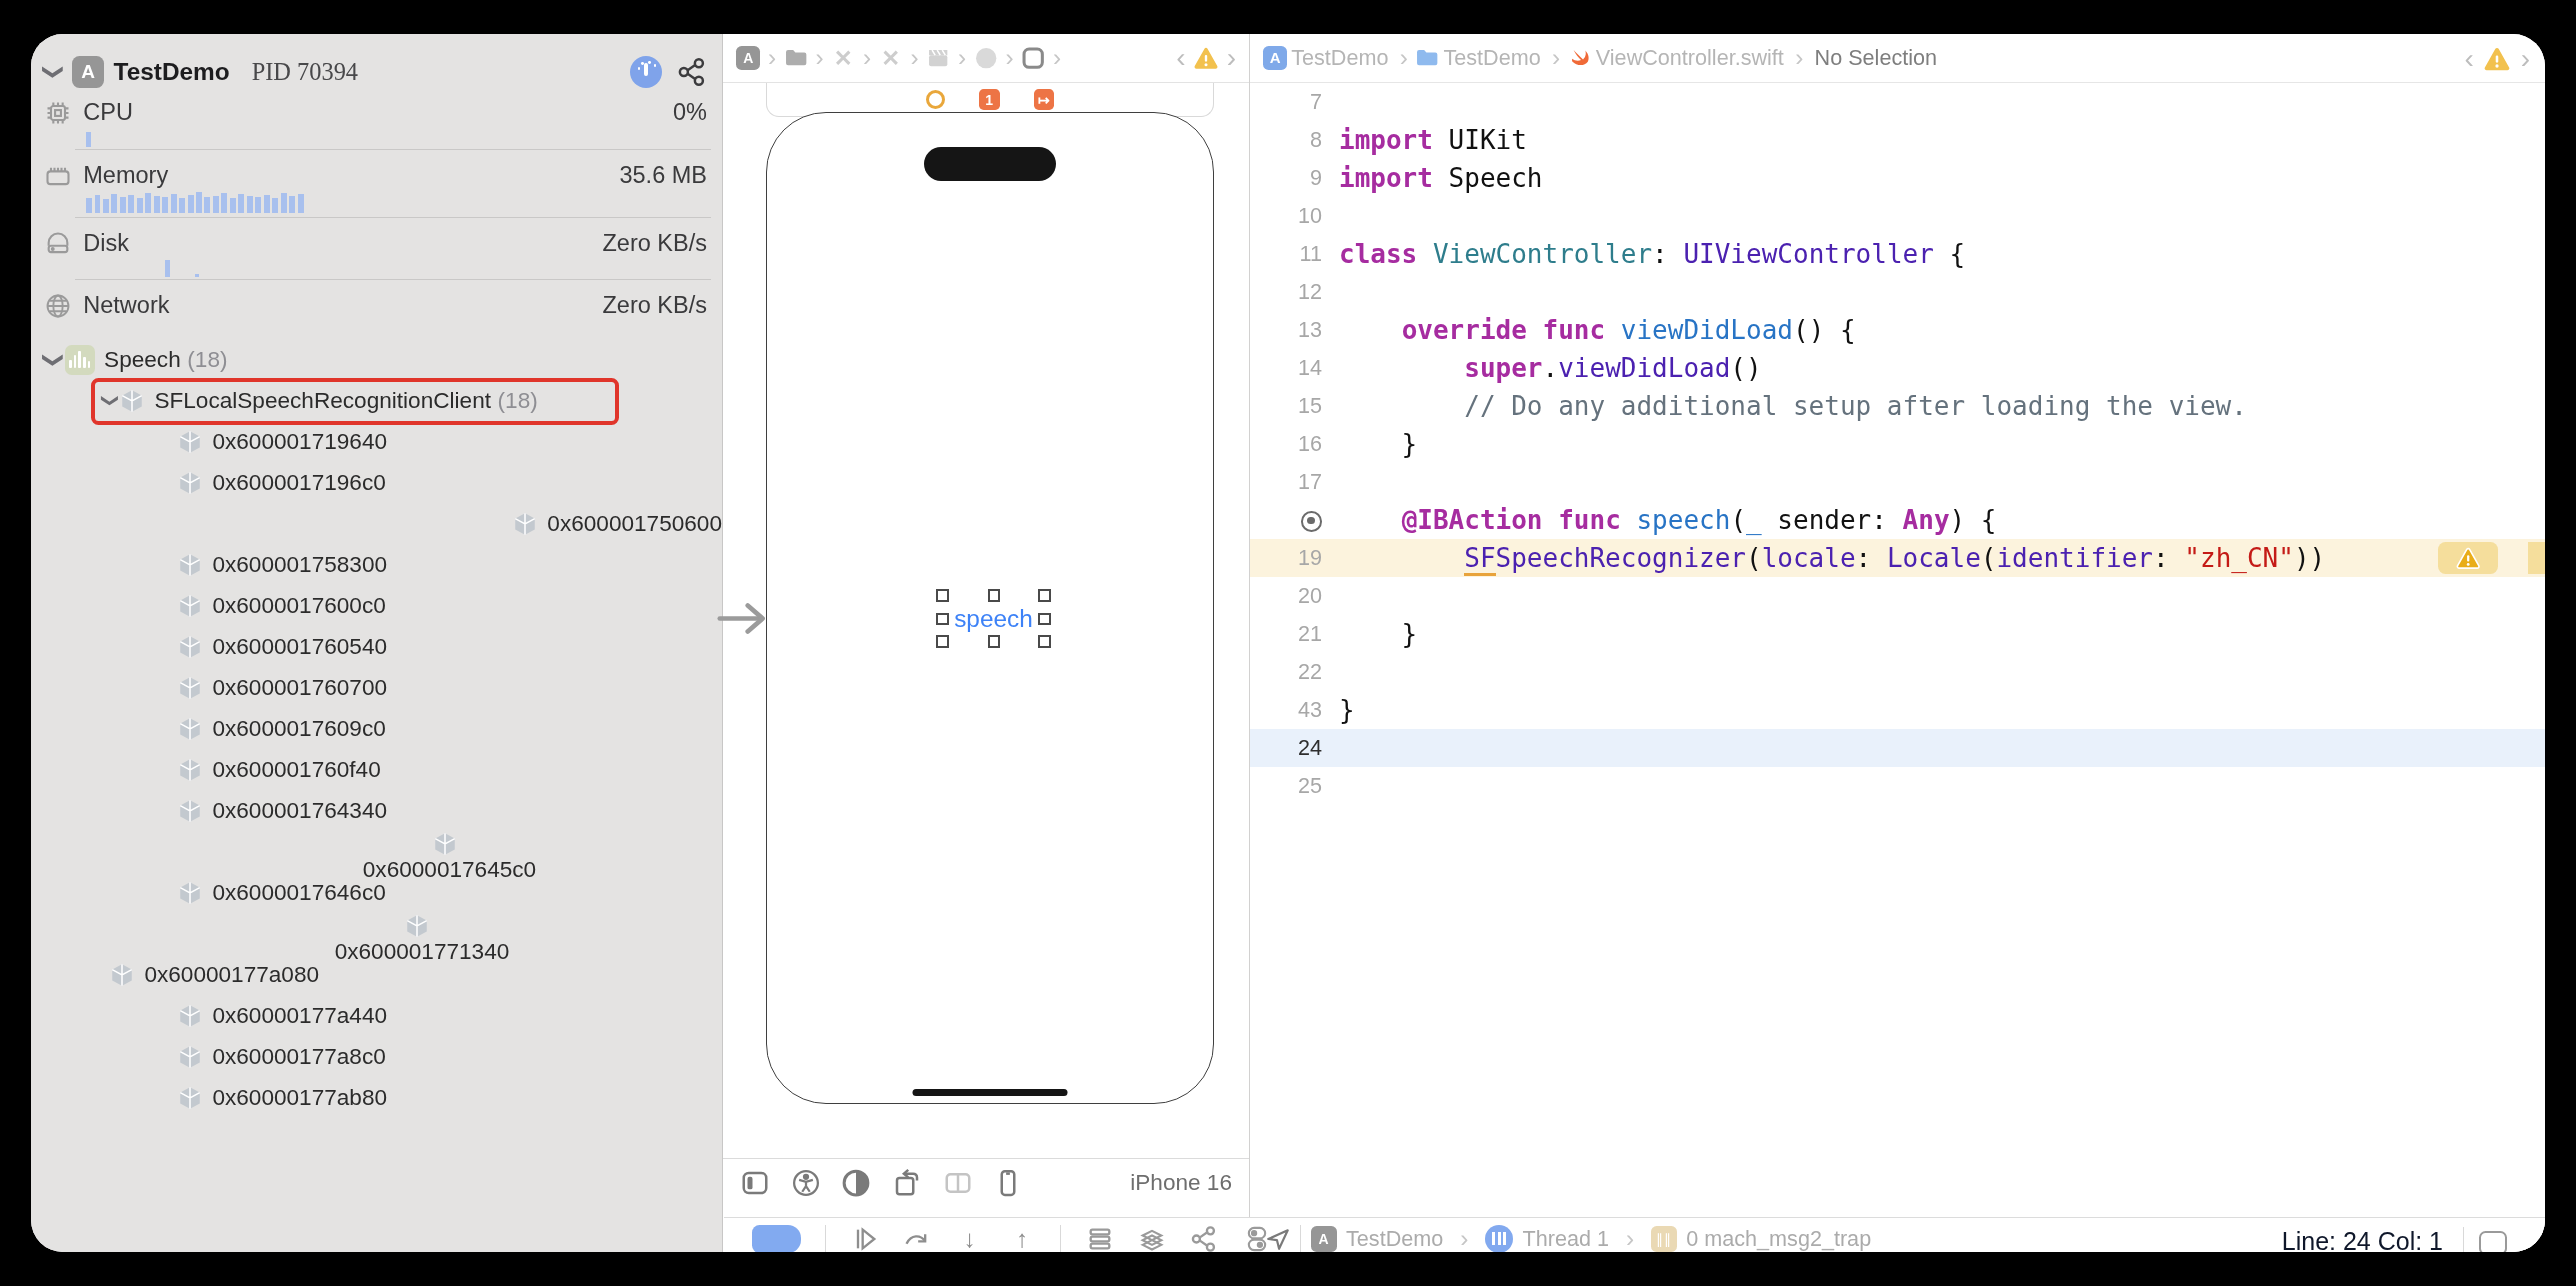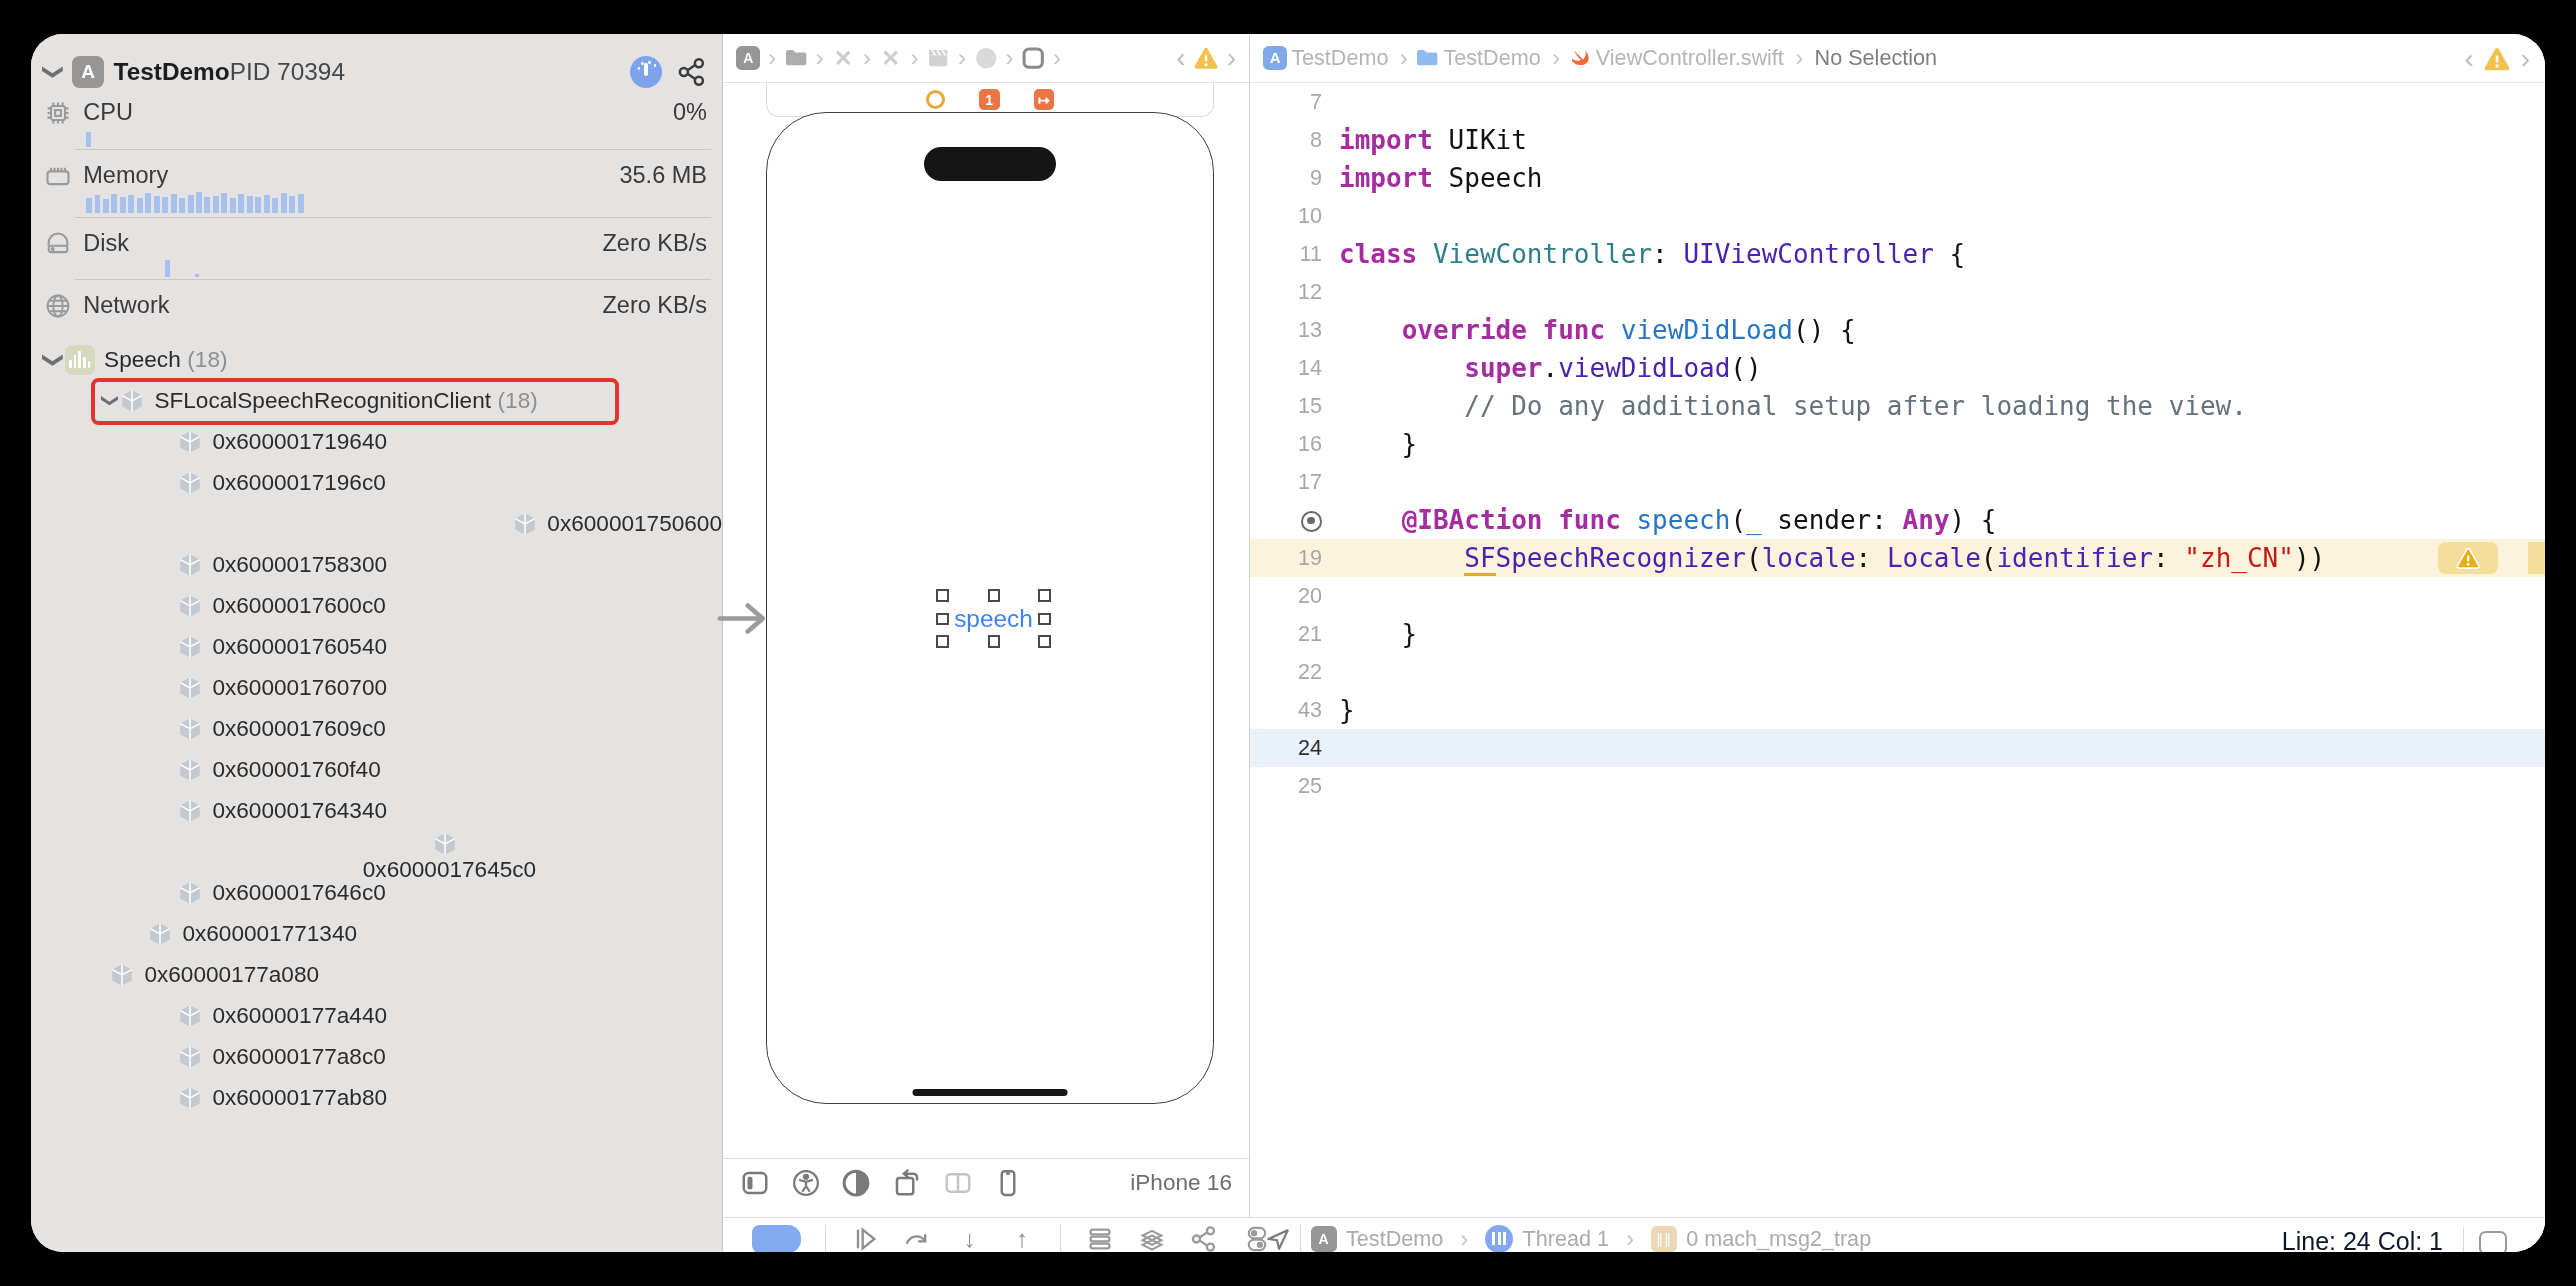--- a/index.html
+++ b/index.html
@@ -7,21 +7,21 @@
   #window { position:absolute; left:31px; top:34px; width:2514px; height:1218px; background:#fff; border-radius:32px; overflow:hidden; display:flex; }
 
   
   #sidebar { position:relative; width:692px; background:#E4E3E2; border-right:0.9px solid #C8C7C6; flex:none; }
   .sb-row { position:absolute; left:13px; right:15px; display:flex; align-items:center; }
   #sb-header { top:17px; height:41px; }
   #sb-header .chev { margin-right:7.5px; }
   .chev { color:#6E6E73; font-size:20.7px; transform:rotate(90deg); display:inline-block; width:20.7px; text-align:center; flex:none; }
   .appicon { width:32px; height:32px; border-radius:7.5px; background:#969696; color:#fff; font-weight:bold; font-size:19px; display:flex; align-items:center; justify-content:center; flex:none; margin-right:9.4px; }
   #sb-header .t1 { font-size:24.4px; font-weight:bold; color:#1d1d1f; }
-  #sb-header .t2 { font-size:24.4px; color:#48484A; margin-left:0; }
+  #sb-header .t2 { font-size:24.4px; color:#48484A; margin-left:22px;font-family:Liberation Serif, serif; }
   #sb-header .spacer { flex:1; }
   .gauge { width:32px; height:32px; border-radius:50%; background:#7FA3EA; position:relative; flex:none; margin-right:15px; }
   .gauge i { position:absolute; left:14px; top:7.5px; width:3.8px; height:13px; background:#fff; border-radius:1.9px; }
   .gauge s { position:absolute; width:2.8px; height:2.8px; background:#fff; border-radius:50%; }
   .statrow { height:41px; font-size:23.5px; color:#3A3A3C; }
   .statrow .icn { width:28px; height:28px; margin-right:11.3px; flex:none; }
   .statrow .lbl { flex:1; }
   .statrow .val { color:#3A3A3C; }
   .sep { position:absolute; left:44px; right:11.3px; height:0.9px; background:#C9C8C7; }
   .bar { position:absolute; width:5.6px; background:#A8C0EE; bottom:0; }
@@ -309,21 +309,21 @@
             </svg>
             <span>0x6000017645c0</span>
           </div>
           <div class="trow" style="padding-left: 146px;">
             <svg class="cube" viewBox="0 0 24 24">
               <path d="M12 2 L21 7 V17 L12 22 L3 17 V7 Z" fill="#C3C9CF"></path>
               <path d="M12 2 V12 M3 7 L12 12 L21 7 M12 12 V22" stroke="#fff" stroke-width="1.4" fill="none"></path>
             </svg>
             <span>0x6000017646c0</span>
           </div>
-          <div class="trow" style="padding-left: 116px;">
+          <div class="trow" style="padding-left: 91px; flex-direction: column;">
             <svg class="cube" viewBox="0 0 24 24">
               <path d="M12 2 L21 7 V17 L12 22 L3 17 V7 Z" fill="#C3C9CF"></path>
               <path d="M12 2 V12 M3 7 L12 12 L21 7 M12 12 V22" stroke="#fff" stroke-width="1.4" fill="none"></path>
             </svg>
             <span>0x600001771340</span>
           </div>
           <div class="trow" style="padding-left: 78px;">
             <svg class="cube" viewBox="0 0 24 24">
               <path d="M12 2 L21 7 V17 L12 22 L3 17 V7 Z" fill="#C3C9CF"></path>
               <path d="M12 2 V12 M3 7 L12 12 L21 7 M12 12 V22" stroke="#fff" stroke-width="1.4" fill="none"></path>

